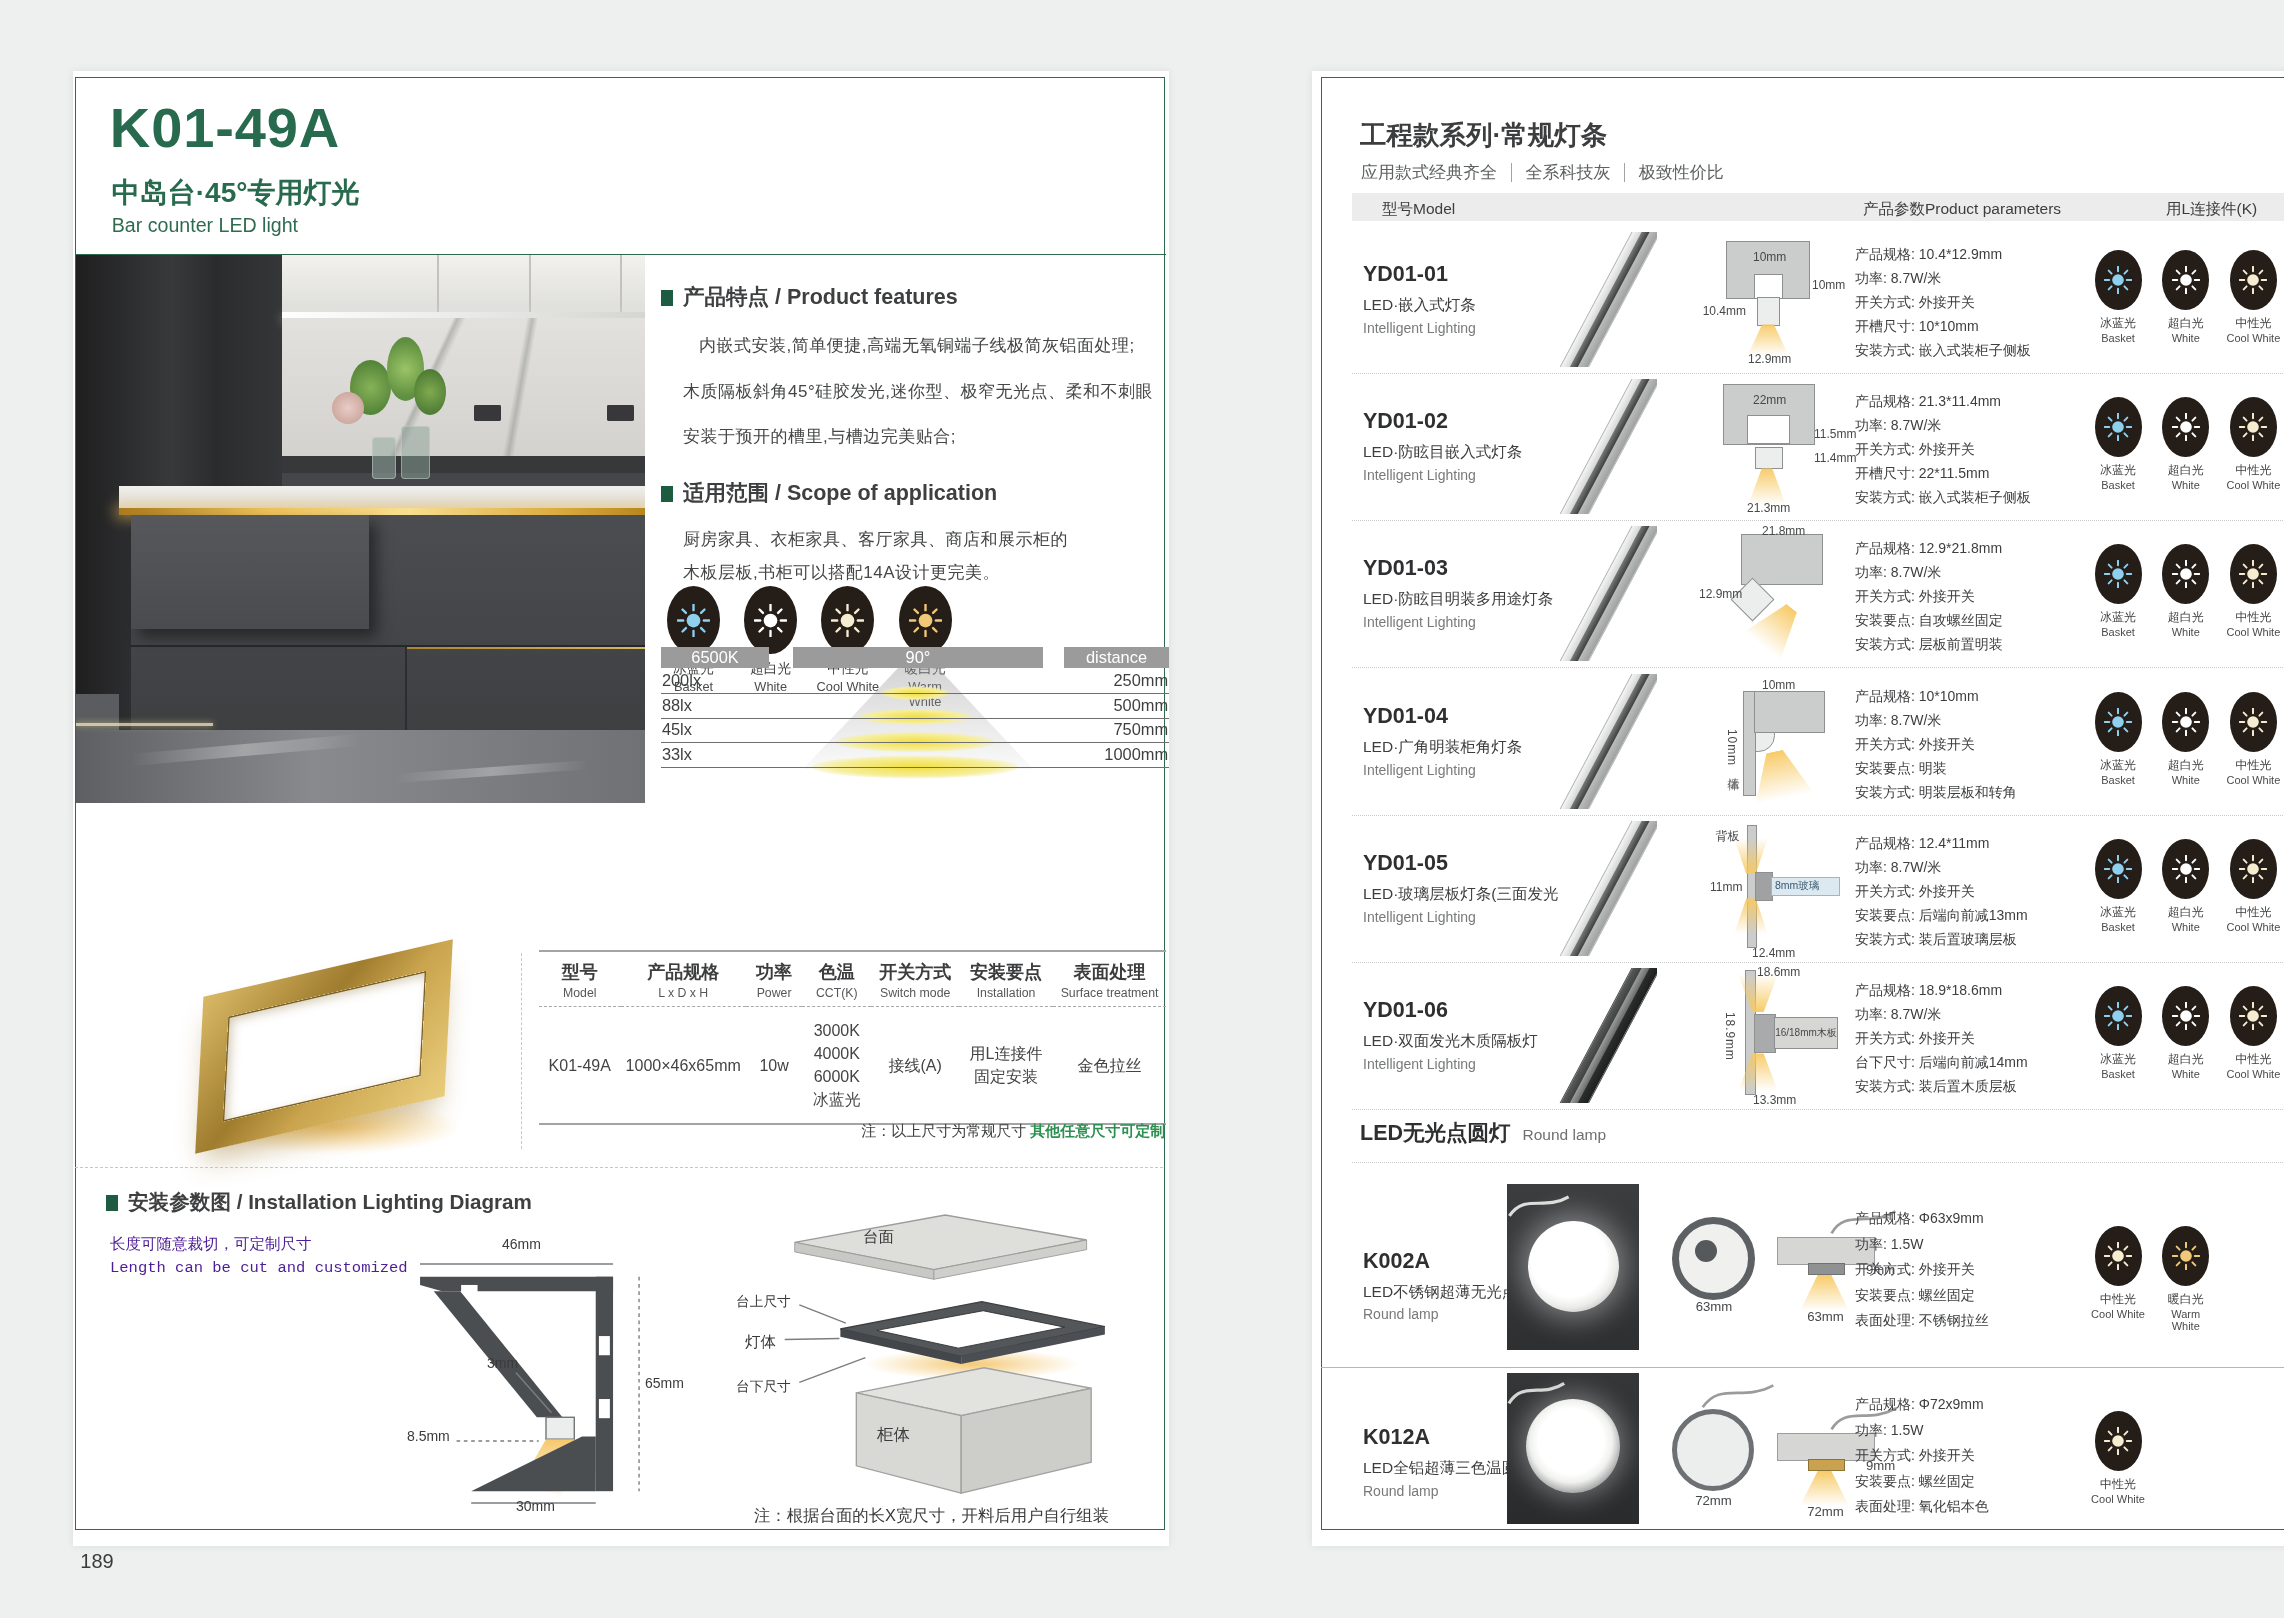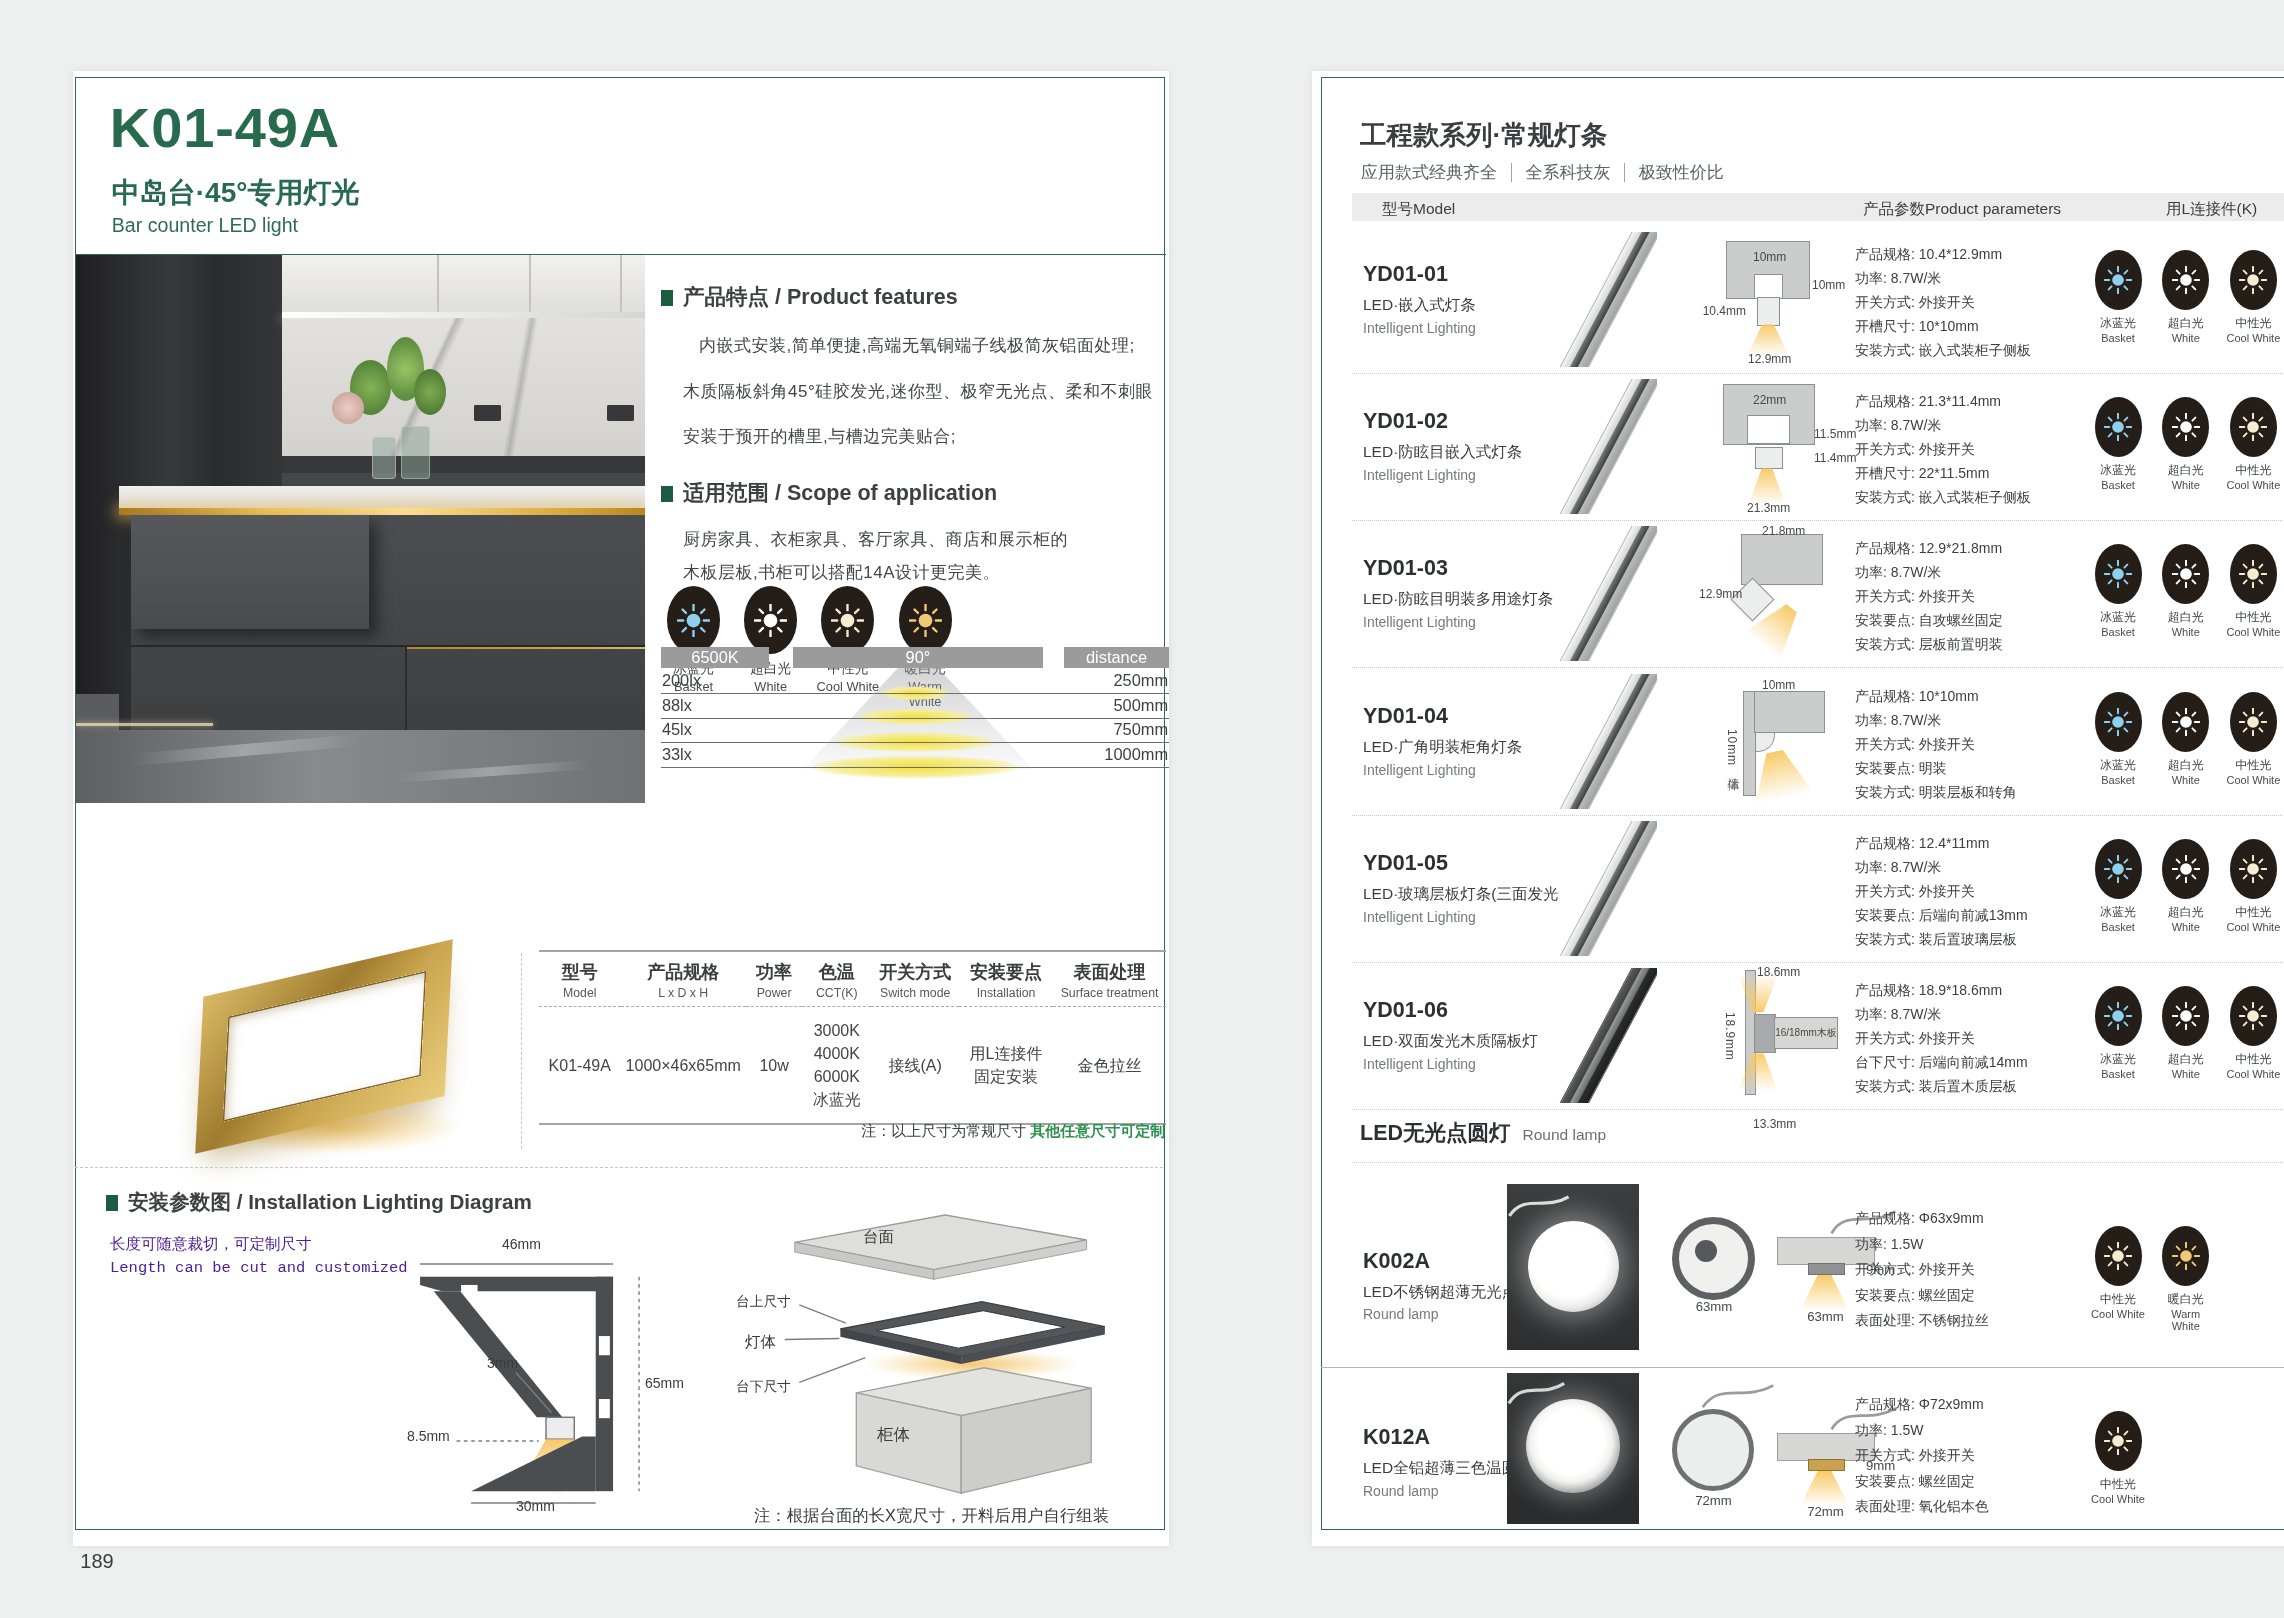--- a/index.html
+++ b/index.html
@@ -812,20 +812,31 @@
       </div>
     </div>
 
     <div class="prow" style="top:744px;">
       <div class="m-model">YD01-05</div>
       <div class="m-sub">LED·玻璃层板灯条(三面发光</div>
       <div class="m-tag">Intelligent Lighting</div>
       <div class="stripimg">
           <div class="bar3d"></div>
         </div>
+      <div class="sdiag">
+        <div class="panel" style="left:48px;top:3.7px;width:8.2px;height:121px;"></div>
+        <div class="coneup" style="left:35px;top:16.4px;width:34px;height:36px;"></div>
+        <div class="cone" style="left:35px;top:77px;width:34px;height:36px;"></div>
+        <div class="lampbox" style="left:56px;top:51px;width:16.4px;height:26.5px;background:#9fa1a2;"></div>
+        <div class="panel" style="left:72px;top:56px;width:67px;height:16.4px;background:#dce9f1;border-color:#9fb5c2;"></div>
+        <div class="lbl" style="left:16.4px;top:6.4px;">背板</div>
+        <div class="lbl" style="left:11px;top:59px;">11mm</div>
+        <div class="lbl" style="left:76px;top:58px;font-size:10.5px;color:#3a5a70;">8mm玻璃</div>
+        <div class="lbl" style="left:53px;top:125px;">12.4mm</div>
+      </div>
       <div class="params">
         <div>产品规格: 12.4*11mm</div>
           <div>功率: 8.7W/米</div>
           <div>开关方式: 外接开关</div>
           <div>安装要点: 后端向前减13mm</div>
           <div>安装方式: 装后置玻璃层板</div>
       </div>
       <div class="icons">
         <div class="cctitem">
             <div class="badge c0">
@@ -898,21 +909,21 @@
       <div class="sdiag">
         <div class="panel" style="left:46px;top:1.8px;width:9px;height:123px;"></div>
         <div class="coneup" style="left:39px;top:5.5px;width:40px;height:38px;"></div>
         <div class="cone" style="left:39px;top:85px;width:40px;height:38px;"></div>
         <div class="lampbox" style="left:55px;top:46px;width:20px;height:37px;background:#a8aaab;"></div>
         <div class="panel" style="left:75px;top:49px;width:62px;height:30px;background:#d6d7d5;display:flex;align-items:center;justify-content:center;">
           <span class="lbl" style="position:static;font-size:10px;">16/18mm木板</span>
         </div>
         <div class="lbl" style="left:58px;top:-3.7px;">18.6mm</div>
         <div class="lbl vtext" style="left:24px;top:44px;">18.9mm</div>
-        <div class="lbl" style="left:54px;top:125px;margin-top:24px;">13.3mm</div>
+        <div class="lbl" style="left:54px;top:125px;">13.3mm</div>
       </div>
       <div class="params">
         <div>产品规格: 18.9*18.6mm</div>
           <div>功率: 8.7W/米</div>
           <div>开关方式: 外接开关</div>
           <div>台下尺寸: 后端向前减14mm</div>
           <div>安装方式: 装后置木质层板</div>
       </div>
       <div class="icons">
         <div class="cctitem">

